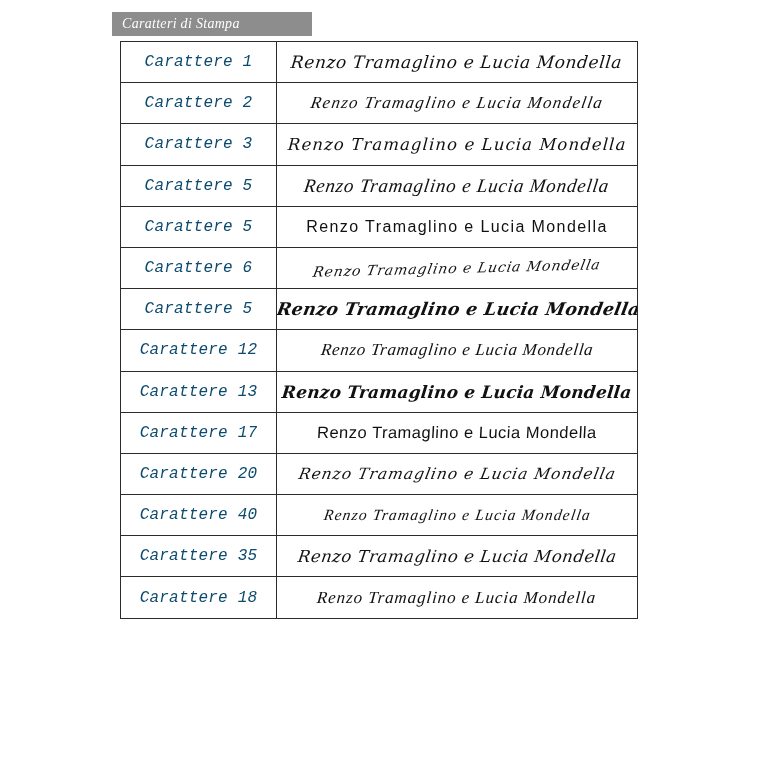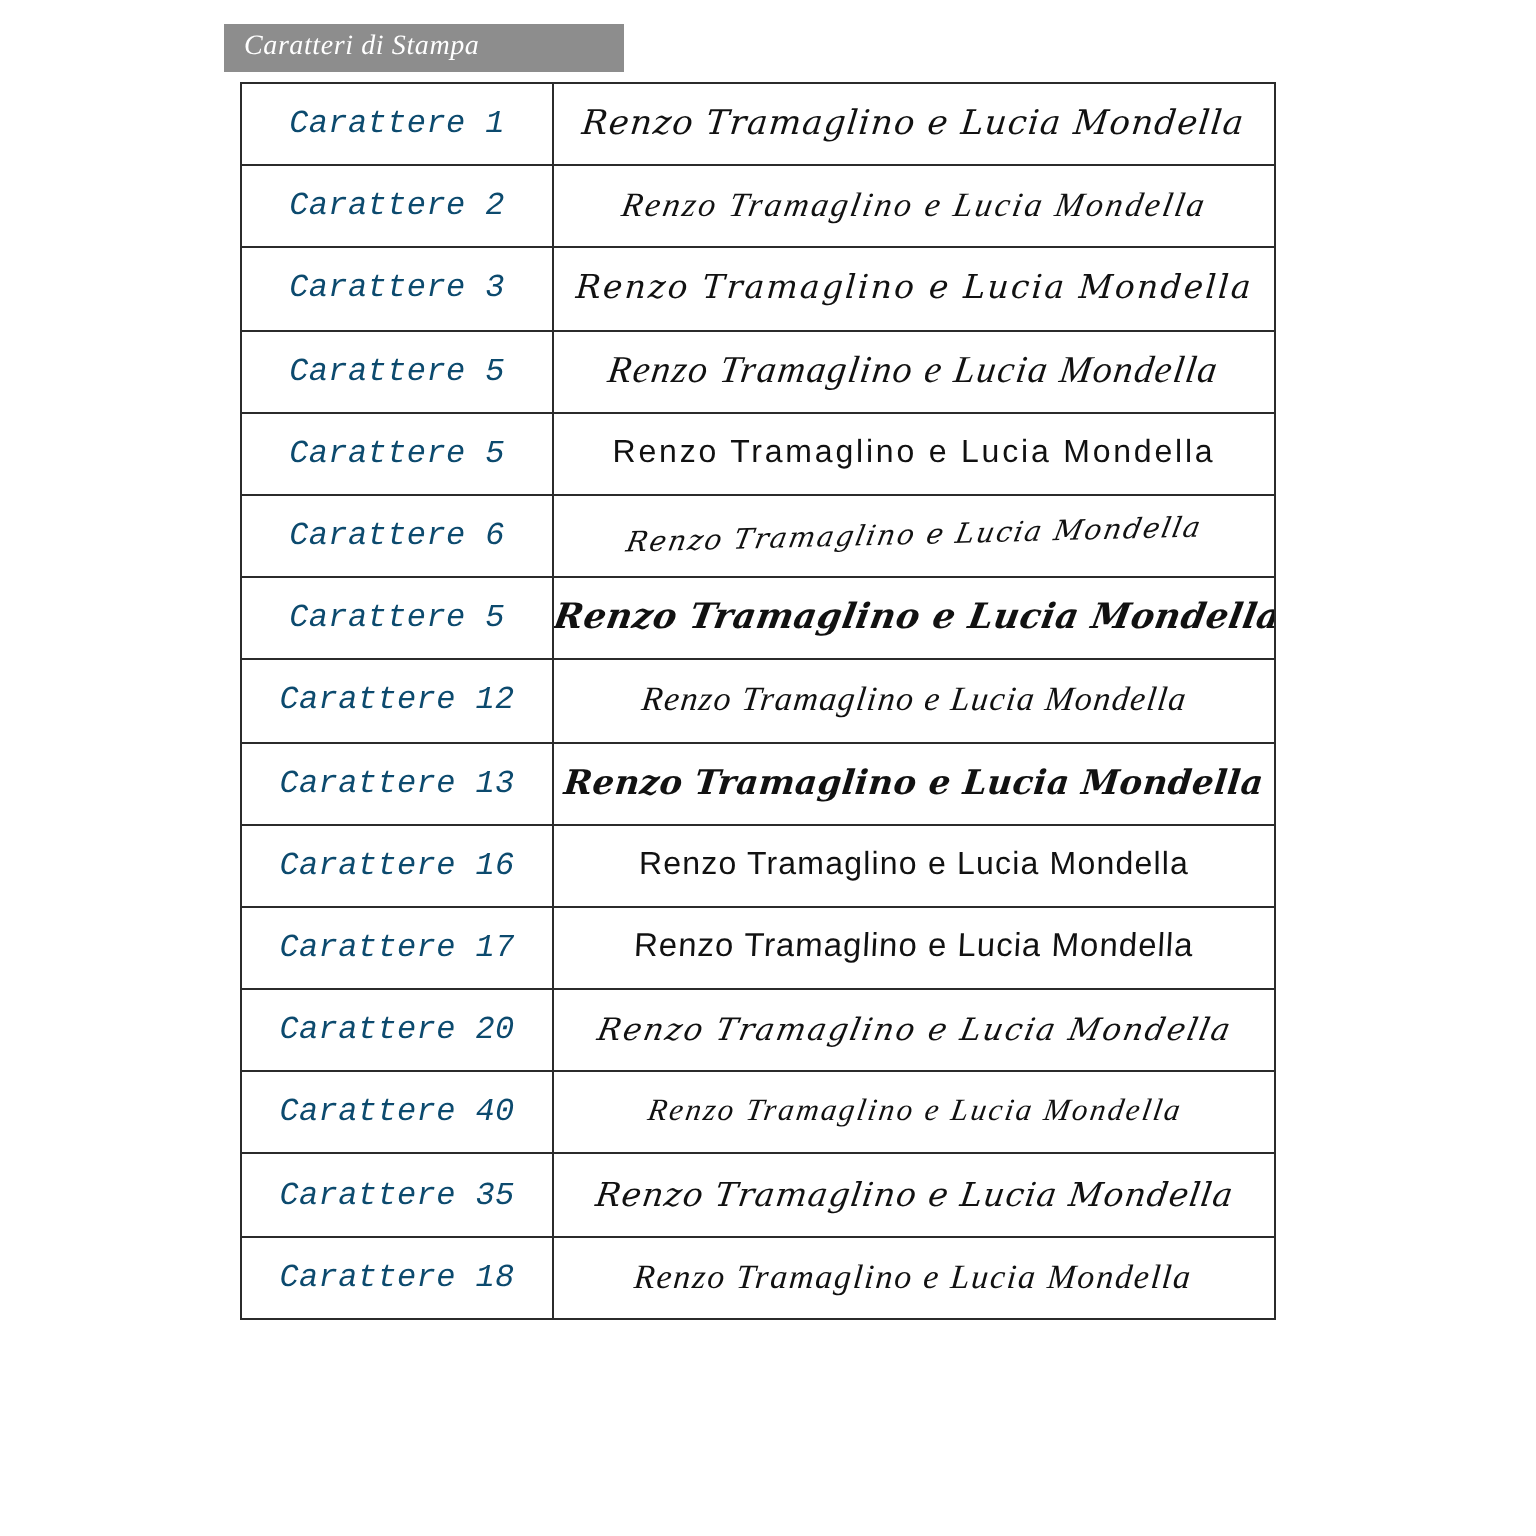--- a/index.html
+++ b/index.html
@@ -139,24 +139,20 @@
       </tr>
       <tr>
         <td class="label-cell"><span>Carattere 12</span></td>
         <td class="sample-cell"><span class="s9">Renzo Tramaglino  e  Lucia Mondella</span></td>
       </tr>
       <tr>
         <td class="label-cell"><span>Carattere 13</span></td>
         <td class="sample-cell"><span class="s10">Renzo Tramaglino  e  Lucia Mondella</span></td>
       </tr>
       <tr>
-        <td class="label-cell"><span>Carattere 16</span></td>
-        <td class="sample-cell"><span class="s12">Renzo Tramaglino  e  Lucia Mondella</span></td>
-      </tr>
-      <tr>
         <td class="label-cell"><span>Carattere 17</span></td>
         <td class="sample-cell"><span class="s13">Renzo Tramaglino  e  Lucia Mondella</span></td>
       </tr>
       <tr>
         <td class="label-cell"><span>Carattere 20</span></td>
         <td class="sample-cell"><span class="s14">Renzo Tramaglino  e  Lucia Mondella</span></td>
       </tr>
       <tr>
         <td class="label-cell"><span>Carattere 40</span></td>
         <td class="sample-cell"><span class="s15">Renzo Tramaglino  e  Lucia Mondella</span></td>

